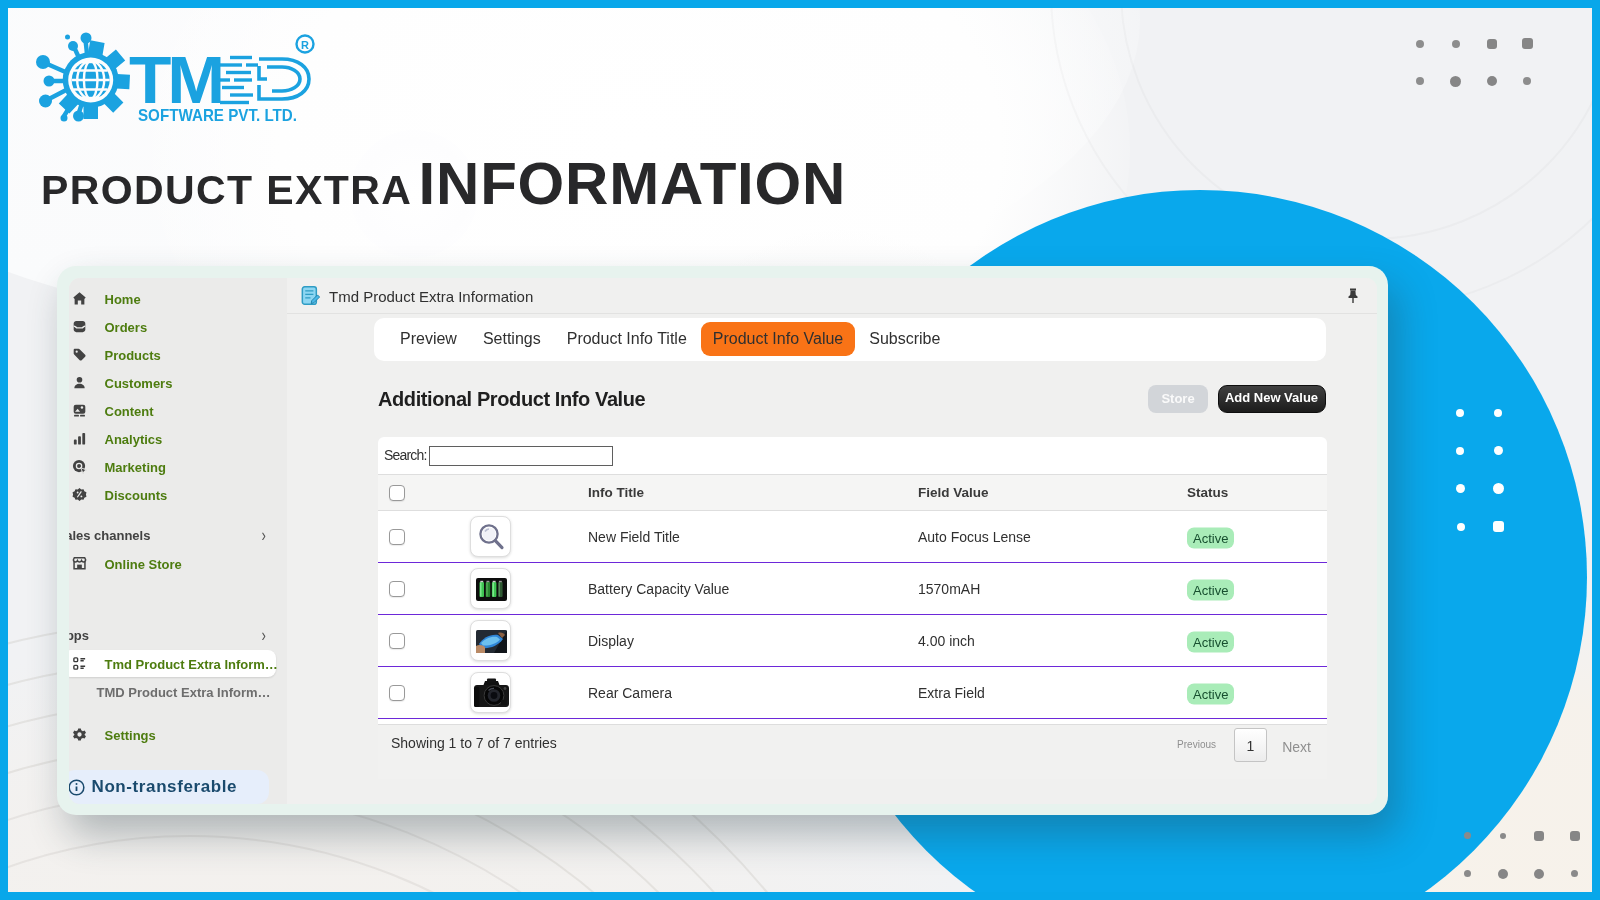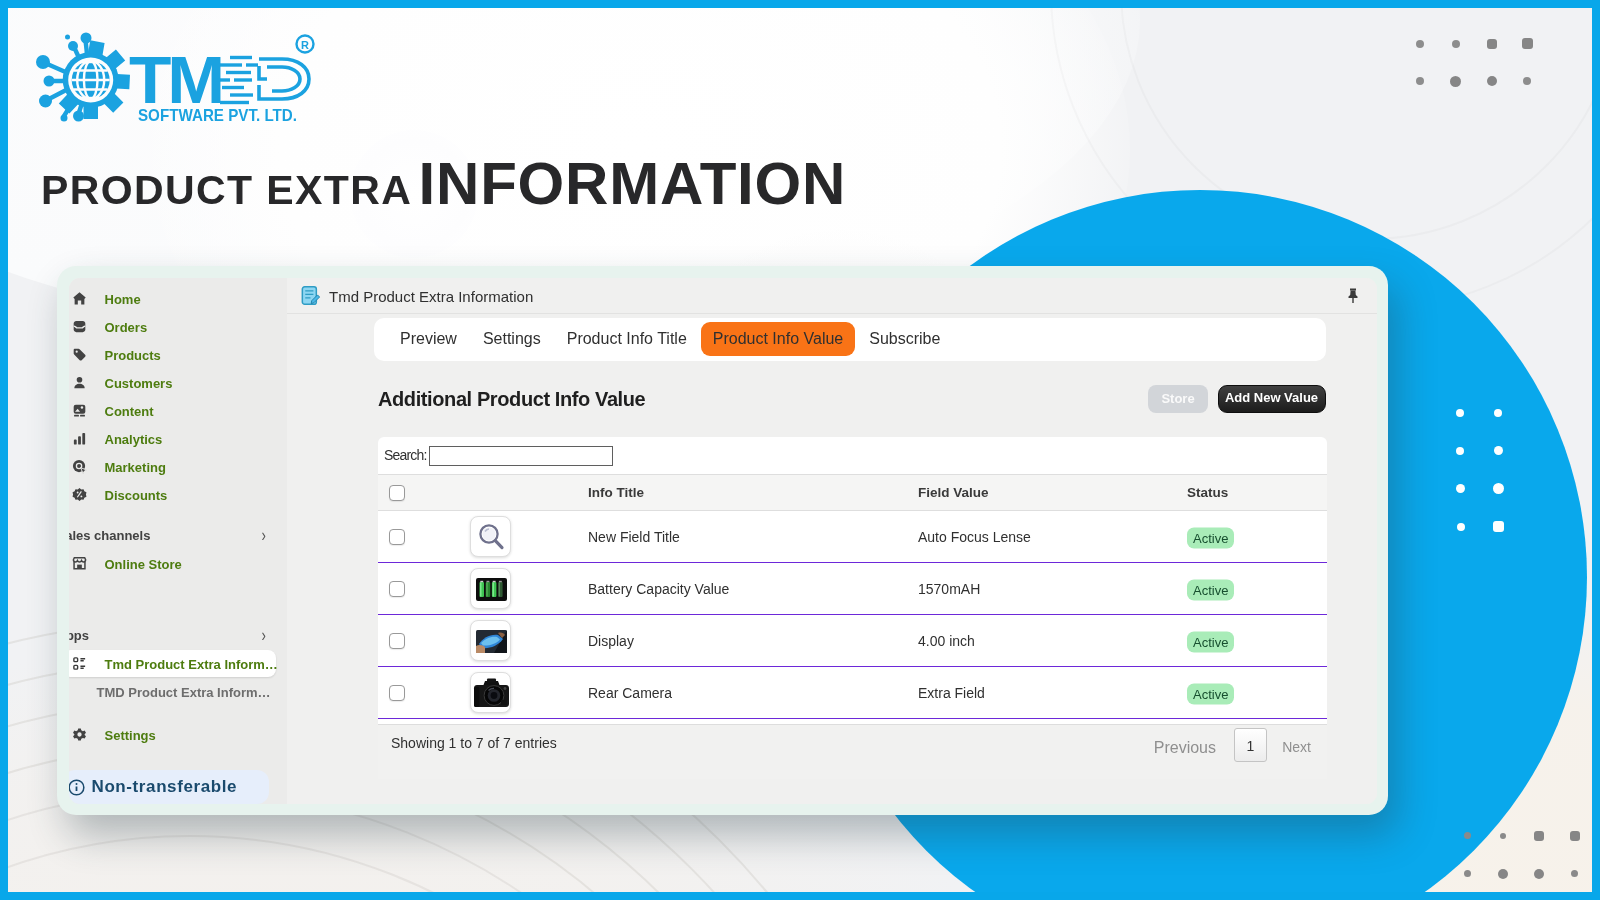--- a/index.html
+++ b/index.html
@@ -44,21 +44,21 @@
   .searchrow label { position:absolute; left:6px; top:10px; font-size:14px; letter-spacing:-0.8px; color:#303030; }
   .searchrow input { position:absolute; left:51px; top:8.5px; width:184px; height:20px; border:1.5px solid #5f5f5f; background:#fff; outline:none; }
   table.tbl { position:absolute; left:0; top:37px; width:949px; border-collapse:collapse; table-layout:fixed; }
   .tbl th { background:#f5f5f4; border-top:1px solid #dedede; border-bottom:1px solid #dedede; height:36px; font-size:13.5px; font-weight:700; color:#3a3a3a; text-align:left; }
   .tbl td { border-bottom:1px solid #6d28d9; height:52px; font-size:14px; color:#303030;margin-top:28px; }
   .cbx { width:16px; height:16px; border:1.5px solid #999; border-radius:4px; background:#fff; margin-left:11px; box-shadow:0 1px 1px rgba(0,0,0,0.08); }
   .tile { width:41px; height:41px; border:1px solid #dedede; border-radius:8px; background:#fff; box-shadow:0 1px 3px rgba(0,0,0,0.14); margin-left:2px; position:relative; overflow:hidden; }
   .badge { display:inline-block; transform:translateY(1.5px); background:#a9ecb8; color:#174f2f; border-radius:7px; font-size:13px; padding:2.5px 6px 3.5px; }
   .tfoot { position:absolute; left:0; top:287px; width:949px; height:55px; background:#f1f1f0; border-top:1px solid #ddd; }
   .tfoot .info { position:absolute; left:13px; top:10px; font-size:14px; color:#303030; }
-  .pg-prev { position:absolute; right:111px; top:14px; font-size:16px; color:#8f8f8f; }
+  .pg-prev { position:absolute; right:111px; top:14px; font-size:10px; color:#8f8f8f; }
   .pg-box { position:absolute; right:60px; top:3px; width:33px; height:34px; background:linear-gradient(#ffffff,#ececec); border:1px solid #c4c4c4; border-radius:3px; text-align:center; line-height:34px; font-size:14px; color:#333; }
   .pg-next { position:absolute; right:16px; top:14px; font-size:14px; color:#8f8f8f; }
 </style>
 </head>
 <body>
 <div class="stage">
   <div style="position:absolute;left:-260px;top:-300px;width:1400px;height:640px;background:radial-gradient(ellipse at 45% 55%, #fcfcfd 0%, #fafbfc 55%, rgba(250,251,252,0) 78%);border-radius:50%;"></div>
   <div class="blob1"></div>
   <div class="blob2"></div>
   <div style="position:absolute;left:350px;top:130px;width:128px;height:128px;border-radius:50%;background:radial-gradient(circle, #ffffff 0%, #fdfdfe 60%, rgba(253,253,254,0) 85%);"></div>

